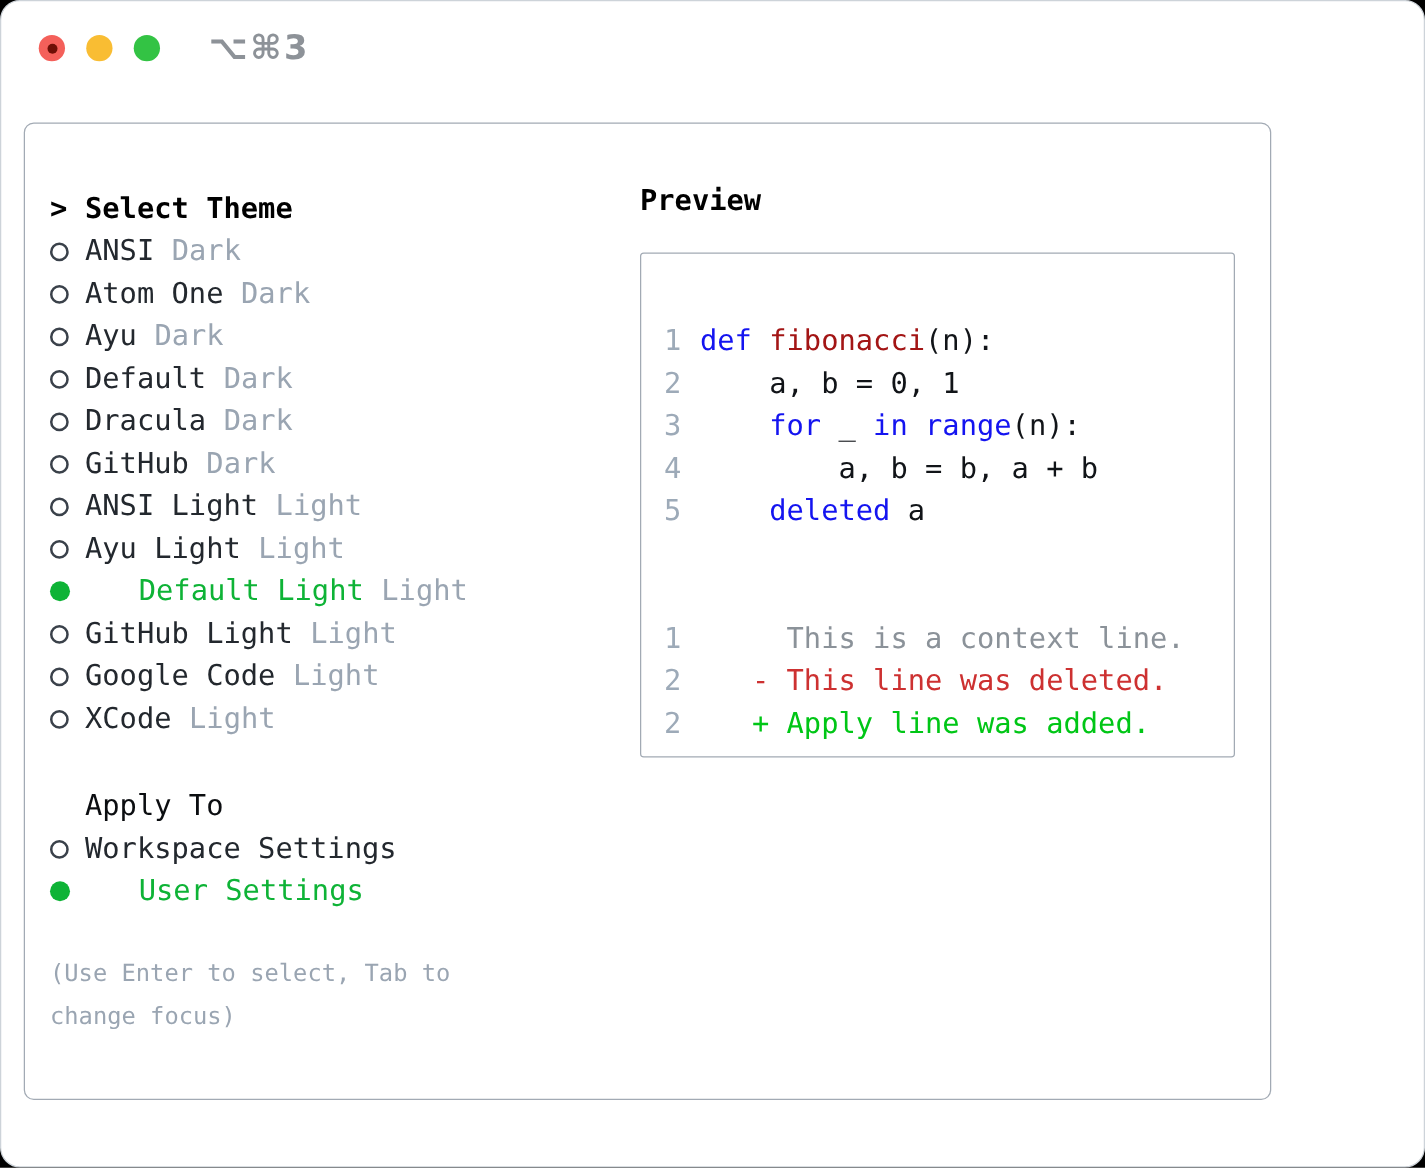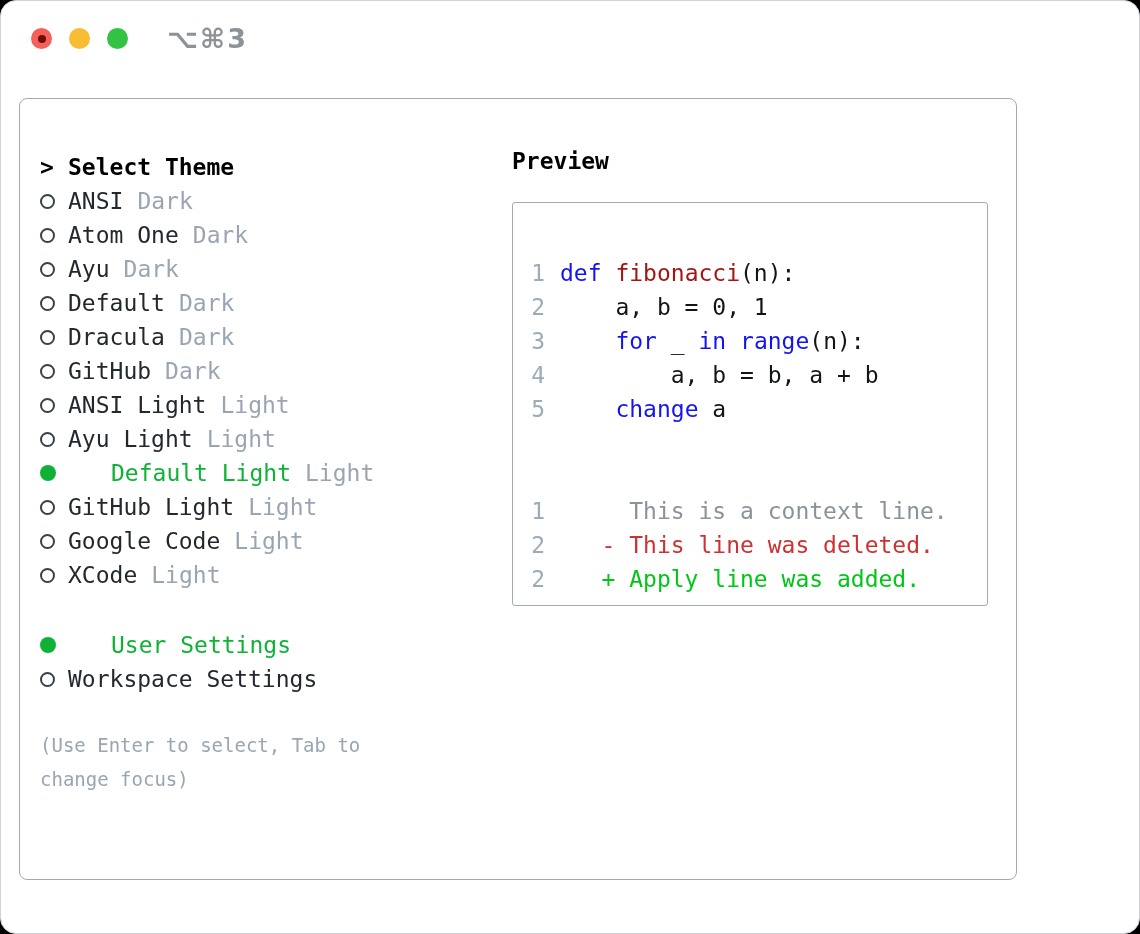--- a/index.html
+++ b/index.html
@@ -181,41 +181,45 @@
           <div class="row"><span class="marker"><span class="ring"></span></span><span class="label">ANSI Light</span><span class="badge">Light</span></div>
           <div class="row"><span class="marker"><span class="ring"></span></span><span class="label">Ayu Light</span><span class="badge">Light</span></div>
           <div class="row"><span class="marker"><span class="dotsel"></span></span><span class="label sel">Default Light</span><span class="badge">Light</span></div>
           <div class="row"><span class="marker"><span class="ring"></span></span><span class="label">GitHub Light</span><span class="badge">Light</span></div>
           <div class="row"><span class="marker"><span class="ring"></span></span><span class="label">Google Code</span><span class="badge">Light</span></div>
           <div class="row"><span class="marker"><span class="ring"></span></span><span class="label">XCode</span><span class="badge">Light</span></div>
         </div>
 
       <div class="spacer36"></div>
 
+      <div class="row">
+        <span class="marker"></span>
+        <span class="label header2">Apply To</span>
+      </div>
 
       <div id="apply-options">
+          <div class="row"><span class="marker"><span class="ring"></span></span><span class="label">Workspace Settings</span></div>
           <div class="row"><span class="marker"><span class="dotsel"></span></span><span class="label sel">User Settings</span></div>
-          <div class="row"><span class="marker"><span class="ring"></span></span><span class="label">Workspace Settings</span></div>
         </div>
 
       <div class="spacer32"></div>
 
       <div class="hintline">(Use Enter to select, Tab to</div>
       <div class="hintline">change focus)</div>
 
     </div>
 
     <div class="preview-title">Preview</div>
 
     <div class="preview-box" id="preview-box">
         <div class="crow"><span class="lnum">1</span><span class="tok kw">def </span><span class="tok fn">fibonacci</span><span class="tok">(n):</span></div>
         <div class="crow"><span class="lnum">2</span><span class="tok">    a, b = 0, 1</span></div>
         <div class="crow"><span class="lnum">3</span><span class="tok">    </span><span class="tok kw">for</span><span class="tok"> _ </span><span class="tok kw">in</span><span class="tok"> </span><span class="tok kw">range</span><span class="tok">(n):</span></div>
         <div class="crow"><span class="lnum">4</span><span class="tok">        a, b = b, a + b</span></div>
-        <div class="crow"><span class="lnum">5</span><span class="tok">    </span><span class="tok kw">change</span><span class="tok"> a</span></div>
+        <div class="crow"><span class="lnum">5</span><span class="tok">    </span><span class="tok kw">deleted</span><span class="tok"> a</span></div>
         <div class="crow"><span class="lnum"></span></div>
         <div class="crow"><span class="lnum"></span></div>
         <div class="crow"><span class="lnum">1</span><span class="tok ctx">     This is a context line.</span></div>
         <div class="crow"><span class="lnum">2</span><span class="tok del">   - This line was deleted.</span></div>
         <div class="crow"><span class="lnum">2</span><span class="tok add">   + Apply line was added.</span></div>
       </div>
 
   </div>
 
 </div>

